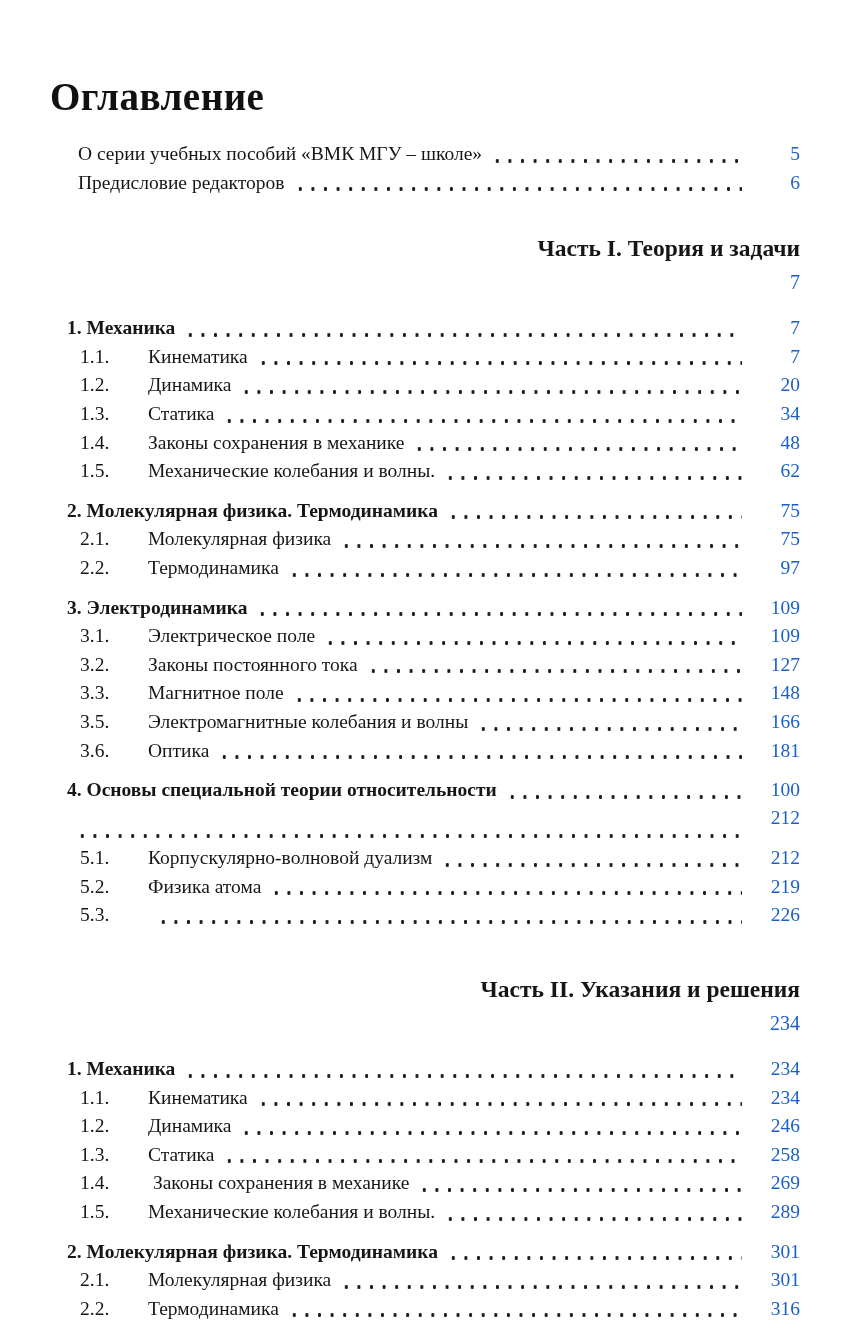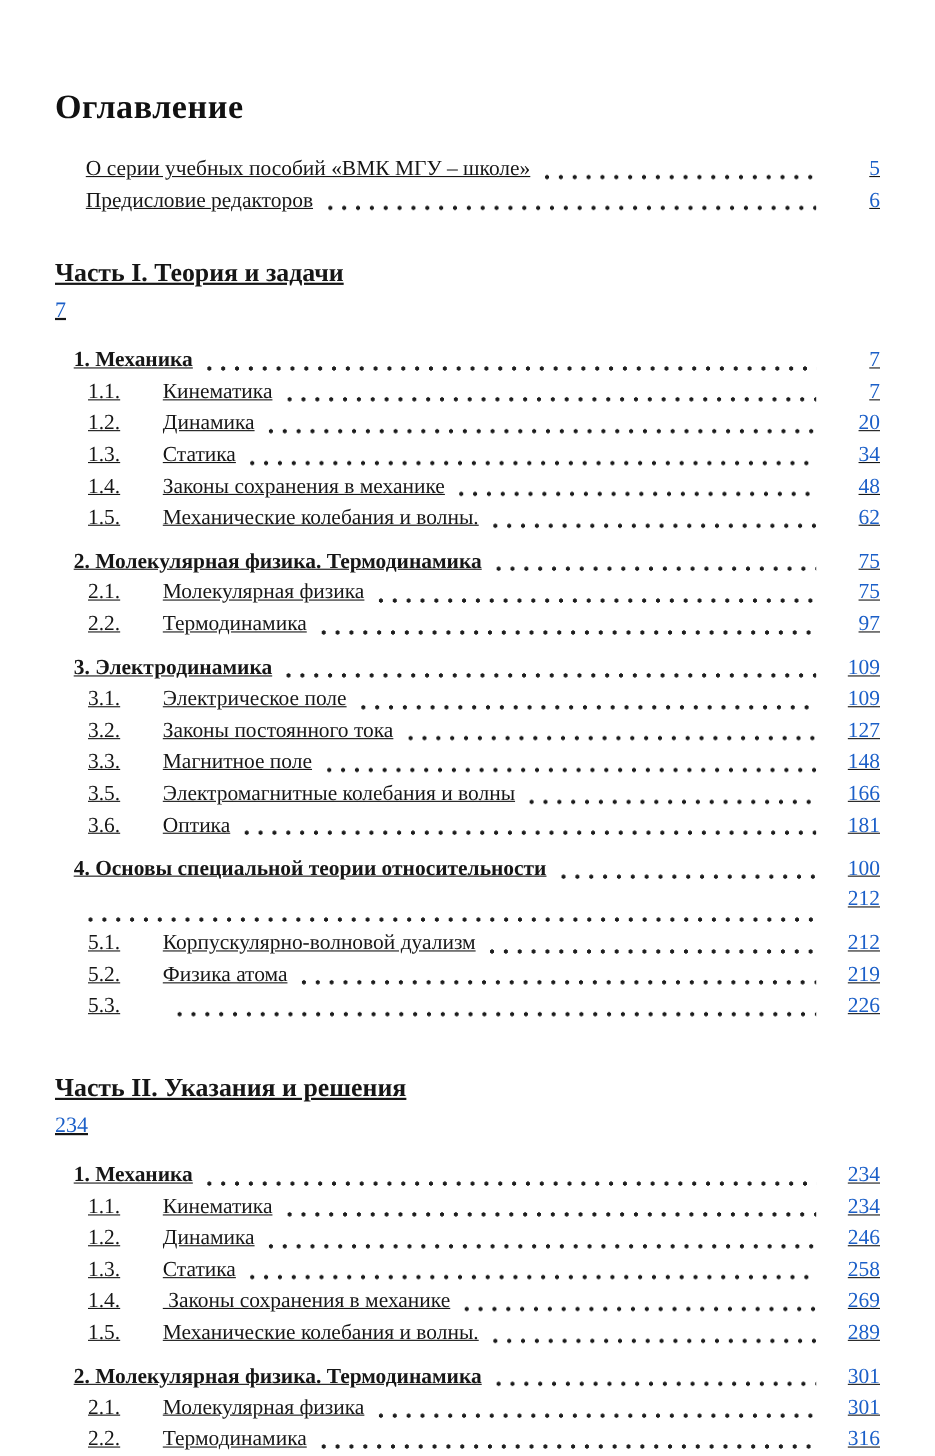--- a/index.html
+++ b/index.html
@@ -12,34 +12,33 @@
     width: 850px;
     height: 1324px;
     background: #ffffff;
     box-sizing: border-box;
     padding: 78px 50px 40px 50px;
     font-family: "Liberation Serif", "DejaVu Serif", serif;
     color: #161616;
     overflow: hidden;
   }
   .page-title {
-    font-size: 31px;
+    font-size: 39px;
     font-weight: bold;
     line-height: 38px;
     margin: 0 0 24px 0;
     letter-spacing: 0.5px;
     color: #111111;
   }
   .row {
     display: flex;
-    align-items: flex-start;
+    align-items: flex-end;
     font-size: 19.5px;
     line-height: 28.6px;
     white-space: pre;
-    text-decoration: underline;
   }
   .row .label { flex: 0 0 auto; white-space: pre; }
   .row .num  { flex: 0 0 68px; white-space: pre; }
   .row .dots {
     flex: 1 1 auto;
     min-width: 14px;
     align-self: stretch;
     margin: 0 14px 0 7px;
     background-image: radial-gradient(circle, #1c1c1c 1.7px, rgba(0,0,0,0) 2px);
     background-size: 12.6px 6px;

